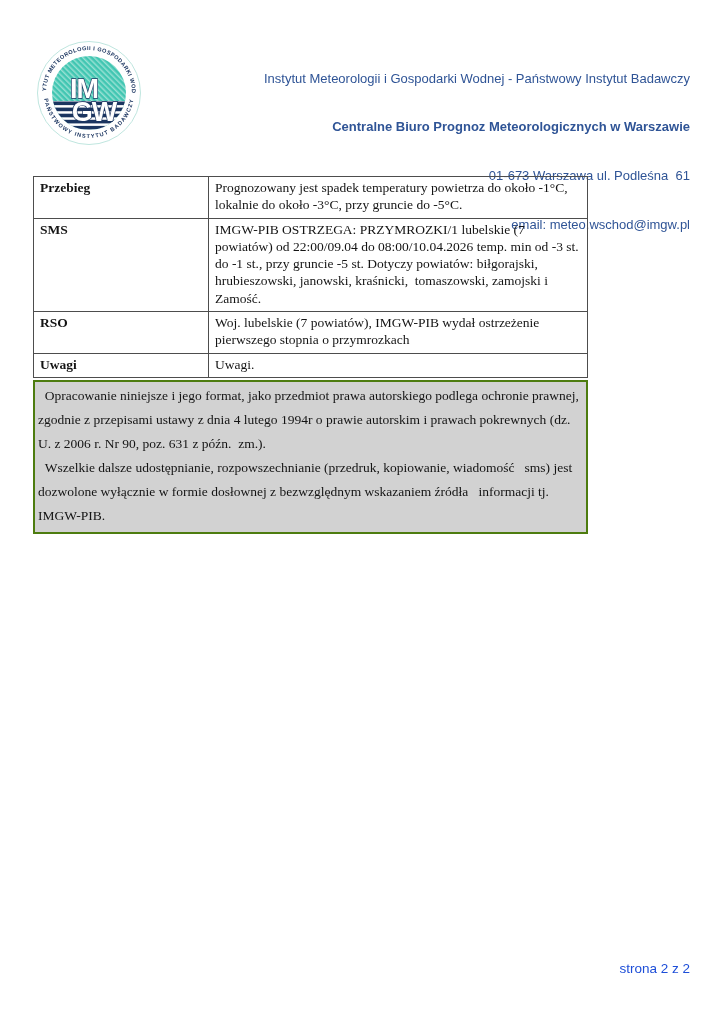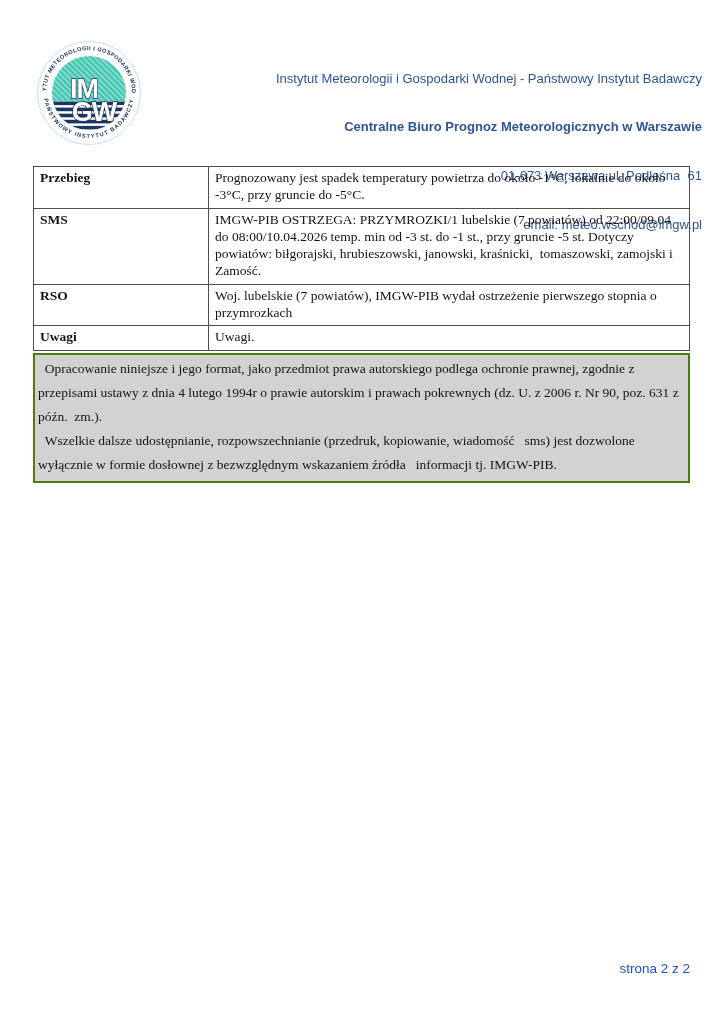--- a/index.html
+++ b/index.html
@@ -31,32 +31,32 @@
     fill: #ffffff;
     stroke: #1B3560;
     stroke-width: 1.3px;
     paint-order: stroke fill;
     text-anchor: middle;
   }
 
   .contact {
     position: absolute;
     top: 38px;
-    right: 22px;
+    right: 34px;
     text-align: right;
     font-family: "Liberation Sans", sans-serif;
     font-size: 13px;
     line-height: 16.3px;
     color: #2F5496;
     white-space: pre;
   }
   .contact .bold { font-weight: bold; }
 
   
-  .content { position: absolute; left: 33px; top: 166px; width: 657px; }
+  .content { position: absolute; left: 33px; top: 176px; width: 555px; }
 
   .info-table {
     width: 100%;
     border-collapse: collapse;
     table-layout: fixed;
   }
   .info-table td {
     border: 1px solid #4d4d4d;
     vertical-align: top;
     font-size: 13.5px;

